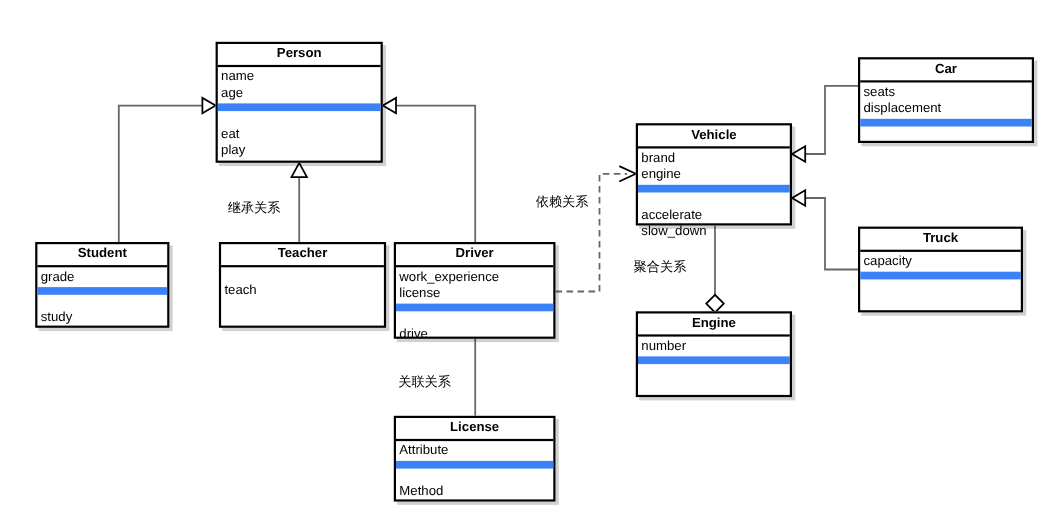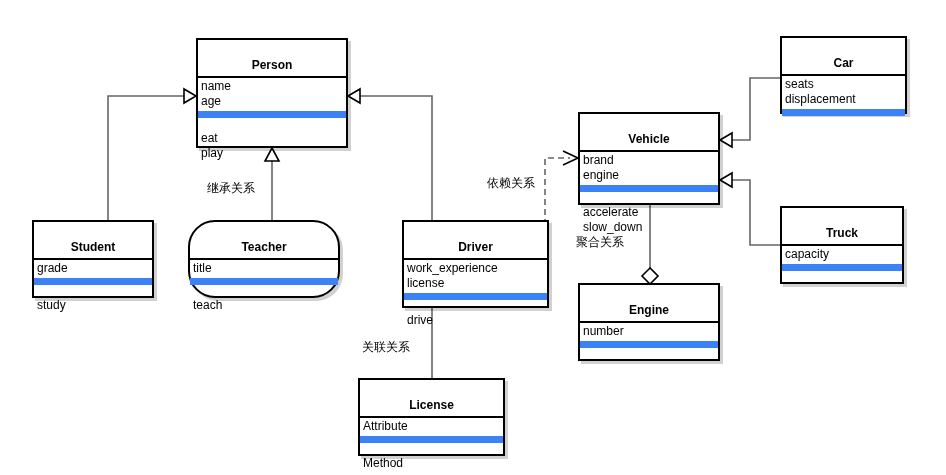--- a/index.html
+++ b/index.html
@@ -22,21 +22,21 @@
     background: #ffffff;
     border: 2px solid #000000;
     box-shadow: 3px 3px 0 0 rgba(0,0,0,0.18);
     z-index: 5;
   }
   .uml-title {
     text-align: center;
     font-weight: bold;
     font-size: 12px;
     line-height: 14px;
-    padding: 18px 2px 4px 2px;
+    padding: 1px 2px 4px 2px;
     border-bottom: 2px solid #000000;
     color: #000000;
     white-space: nowrap;
   }
   .uml-attrs {
     border-bottom: 7px solid #3b82f6;
     padding: 1px 2px 2px 3px;
     min-height: 14px;
   }
   .uml-ops {
@@ -110,21 +110,21 @@
       <polyline points="780,245 750,245 750,180 726,180" stroke="#666666" stroke-width="1.6"></polyline>
       <polygon points="720,180 732,173 732,187" fill="#ffffff" stroke="#000000" stroke-width="1.6"></polygon>
     </g>
 
     <g>
       <line x1="650" y1="205" x2="650" y2="268" stroke="#666666" stroke-width="1.6"></line>
       <polygon points="650,268 642,276 650,284 658,276" fill="#ffffff" stroke="#000000" stroke-width="1.6"></polygon>
     </g>
   </svg>
 
-  <div class="rel-label" style="left:207px; top:182px;font-family:Liberation Mono, monospace;">继承关系</div>
+  <div class="rel-label" style="left:207px; top:182px;">继承关系</div>
 
   <div class="rel-label" style="left:487px; top:176px;">依赖关系</div>
 
   <div class="rel-label" style="left:576px; top:235px;text-align:center;">聚合关系</div>
 
   <div class="rel-label" style="left:362px; top:340px;">关联关系</div>
 
   <div class="uml-class" style="left:196px; top:38px; width:152px; height:110px;">
     <div class="uml-title">Person</div>
     <div class="uml-attrs">
@@ -140,31 +140,28 @@
   <div class="uml-class" style="left:32px; top:220px; width:122px; height:78px;">
     <div class="uml-title">Student</div>
     <div class="uml-attrs">
       <div class="uml-row">grade</div>
     </div>
     <div class="uml-ops">
       <div class="uml-row">study</div>
     </div>
   </div>
 
-  <div class="uml-class" style="left:188px; top:220px; width:152px; height:78px;border-radius:27px;">
+  <div class="uml-class" style="left:199px; top:220px; width:152px; height:78px;">
     <div class="uml-title">Teacher</div>
-    <div class="uml-attrs">
-      <div class="uml-row">title</div>
-    </div>
     <div class="uml-ops">
       <div class="uml-row">teach</div>
     </div>
   </div>
 
-  <div class="uml-class" style="left:358px; top:220px; width:147px; height:88px;margin-left:44px;">
+  <div class="uml-class" style="left:358px; top:220px; width:147px; height:88px;">
     <div class="uml-title">Driver</div>
     <div class="uml-attrs">
       <div class="uml-row">work_experience</div>
       <div class="uml-row">license</div>
     </div>
     <div class="uml-ops">
       <div class="uml-row">drive</div>
     </div>
   </div>
 
@@ -183,30 +180,30 @@
     <div class="uml-attrs">
       <div class="uml-row">brand</div>
       <div class="uml-row">engine</div>
     </div>
     <div class="uml-ops">
       <div class="uml-row">accelerate</div>
       <div class="uml-row">slow_down</div>
     </div>
   </div>
 
-  <div class="uml-class" style="left:780px; top:36px; width:127px; height:78px;">
+  <div class="uml-class" style="left:780px; top:52px; width:160px; height:78px;">
     <div class="uml-title">Car</div>
     <div class="uml-attrs">
       <div class="uml-row">seats</div>
       <div class="uml-row">displacement</div>
     </div>
     <div class="uml-ops"></div>
   </div>
 
-  <div class="uml-class" style="left:780px; top:206px; width:124px; height:78px;">
+  <div class="uml-class" style="left:780px; top:206px; width:150px; height:78px;">
     <div class="uml-title">Truck</div>
     <div class="uml-attrs">
       <div class="uml-row">capacity</div>
     </div>
     <div class="uml-ops"></div>
   </div>
 
   <div class="uml-class" style="left:578px; top:283px; width:142px; height:78px;">
     <div class="uml-title">Engine</div>
     <div class="uml-attrs">

